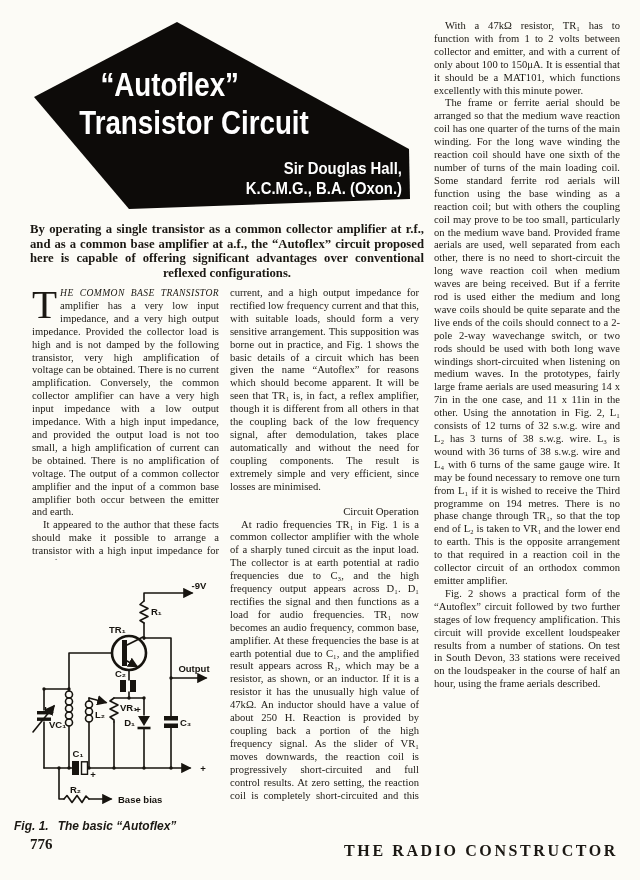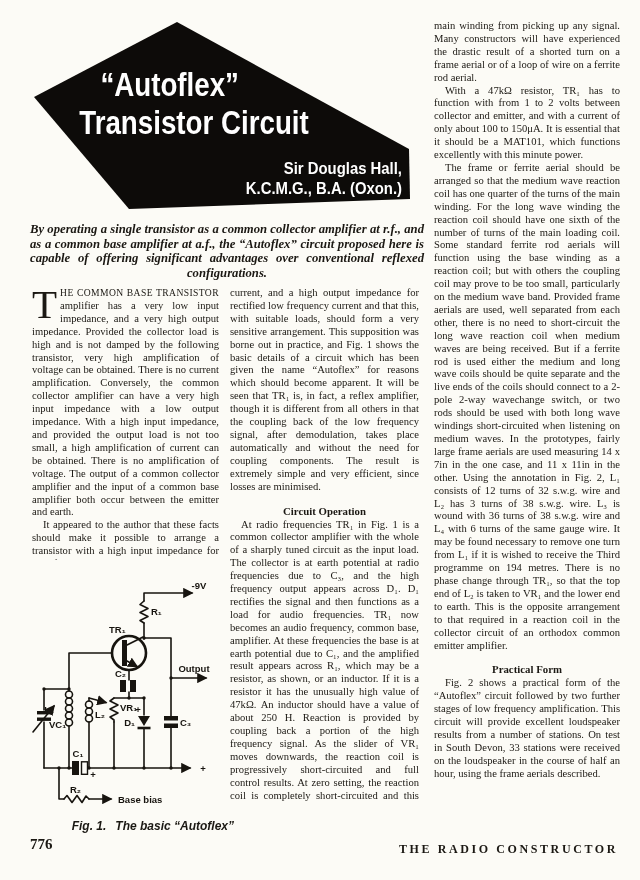--- a/index.html
+++ b/index.html
@@ -16,55 +16,55 @@
   .banner{position:absolute;left:20px;top:13px;width:402px;height:204px;}
   .banner svg{position:absolute;left:0;top:0;}
   .banner-text{position:absolute;color:#fff;font-family:"Liberation Sans",sans-serif;font-weight:bold;white-space:nowrap;}
   .title1{left:0;top:53px;width:300px;text-align:center;font-size:33px;transform:scaleX(.84);transform-origin:148px 50%;}
   .title2{left:22px;top:91px;width:304px;text-align:center;font-size:33px;transform:scaleX(.84);transform-origin:152px 50%;}
   .byline{left:140px;top:146px;width:242px;text-align:right;font-size:16px;line-height:19.5px;transform:scaleX(.93);transform-origin:100% 50%;}
 
   
   .intro{
     position:absolute;left:30px;top:222px;width:394px;
-    font-style:italic;font-weight:bold;font-size:12.7px;line-height:14.6px;
+    font-weight:bold;font-size:12.7px;line-height:14.6px;
     text-align:justify;text-align-last:center;
   }
 
   
   .col{position:absolute;overflow:hidden;}
   .col p{margin:0;text-align:justify;font-size:10.6px;line-height:12.9px;}
   .col p.ind{text-indent:11px;}
-  .col h3{margin:11px 0 1px 0;font-size:10.8px;line-height:13px;font-weight:bold;text-align:center;}
+  .col h3{margin:11px 0 1px 0;font-size:10.8px;line-height:13px;font-weight:normal;text-align:right;}
   .col-left{left:32px;top:287px;width:187px;height:273px;}
   .col-mid{left:230px;top:287px;width:189px;height:516px;}
   .col-right{left:434px;top:20px;width:186px;height:790px;}
   .dropcap{float:left;font-size:41px;line-height:33px;padding:1px 3px 0 0;}
-  .opener{font-size:9.6px;letter-spacing:.4px;}
+  .opener{font-size:9.6px;letter-spacing:.4px;font-style:italic;}
 
   
   .figure{position:absolute;left:14px;top:576px;width:220px;}
   .fig-caption{
-    margin-top:2px;text-align:right;
+    margin-top:2px;text-align:left;
     font-family:"Liberation Sans",sans-serif;font-style:italic;font-weight:bold;
     font-size:12px;line-height:13.5px;color:#1b1813;
   }
   .fig-caption .fig-num{margin-right:9px;}
   .circuit text{
     font-family:"Liberation Sans","DejaVu Sans",sans-serif;
     font-weight:bold;font-size:9.5px;fill:#17140f;
   }
   .circuit .wire{stroke:#17140f;stroke-width:1.6;fill:none;stroke-linecap:round;stroke-linejoin:round;}
   .circuit .thick{stroke:#17140f;stroke-width:2.6;fill:none;}
   .circuit .blk{fill:#17140f;}
   .circuit .open{fill:#fcfbf6;stroke:#17140f;stroke-width:1.4;}
 
   
   .page-number{position:absolute;left:30px;top:836px;font-size:15px;font-weight:bold;}
-  .journal{position:absolute;right:22px;top:842px;font-size:12px;font-weight:bold;letter-spacing:2.6px;white-space:nowrap;}
+  .journal{position:absolute;right:22px;top:842px;font-size:16px;font-weight:bold;letter-spacing:2.6px;white-space:nowrap;}
 </style>
 </head>
 <body>
 
 <div class="page">
 
   <div class="banner">
     <svg width="402" height="204" viewBox="0 0 402 204">
       <polygon points="157,9 389,136 390,186 109,196 14,84" fill="#0d0b09"></polygon>
     </svg>
@@ -84,24 +84,22 @@
     <p class="ind">It appeared to the author that these facts should make it possible to arrange a transistor with a high input impedance for high frequency</p>
   </div>
 
   <div class="col col-mid">
     <p>current, and a high output impedance for rectified low frequency current and that this, with suitable loads, should form a very sensitive arrangement. This supposition was borne out in practice, and Fig. 1 shows the basic details of a circuit which has been given the name “Autoflex” for reasons which should become apparent. It will be seen that TR₁ is, in fact, a reflex amplifier, though it is different from all others in that the coupling back of the low frequency signal, after demodulation, takes place automatically and without the need for coupling components. The result is extremely simple and very efficient, since losses are minimised.</p>
     <h3>Circuit Operation</h3>
     <p class="ind">At radio frequencies TR₁ in Fig. 1 is a common collector amplifier with the whole of a sharply tuned circuit as the input load. The collector is at earth potential at radio frequencies due to C₃, and the high frequency output appears across D₁. D₁ rectifies the signal and then functions as a load for audio frequencies. TR₁ now becomes an audio frequency, common base, amplifier. At these frequencies the base is at earth potential due to C₁, and the amplified result appears across R₁, which may be a resistor, as shown, or an inductor. If it is a resistor it has the unusually high value of 47kΩ. An inductor should have a value of about 250 H. Reaction is provided by coupling back a portion of the high frequency signal. As the slider of VR₁ moves downwards, the reaction coil is progressively short-circuited and full control results. At zero setting, the reaction coil is completely short-circuited and this effectively prevents the</p>
   </div>
 
   <div class="col col-right">
-    <p>main winding from picking up any signal. Many constructors will have experienced the drastic result of a shorted turn on a frame aerial or of a loop of wire on a ferrite rod aerial.</p>
     <p class="ind">With a 47kΩ resistor, TR₁ has to function with from 1 to 2 volts between collector and emitter, and with a current of only about 100 to 150μA. It is essential that it should be a MAT101, which functions excellently with this minute power.</p>
     <p class="ind">The frame or ferrite aerial should be arranged so that the medium wave reaction coil has one quarter of the turns of the main winding. For the long wave winding the reaction coil should have one sixth of the number of turns of the main loading coil. Some standard ferrite rod aerials will function using the base winding as a reaction coil; but with others the coupling coil may prove to be too small, particularly on the medium wave band. Provided frame aerials are used, well separated from each other, there is no need to short-circuit the long wave reaction coil when medium waves are being received. But if a ferrite rod is used either the medium and long wave coils should be quite separate and the live ends of the coils should connect to a 2-pole 2-way wavechange switch, or two rods should be used with both long wave windings short-circuited when listening on medium waves. In the prototypes, fairly large frame aerials are used measuring 14 x 7in in the one case, and 11 x 11in in the other. Using the annotation in Fig. 2, L₁ consists of 12 turns of 32 s.w.g. wire and L₂ has 3 turns of 38 s.w.g. wire. L₃ is wound with 36 turns of 38 s.w.g. wire and L₄ with 6 turns of the same gauge wire. It may be found necessary to remove one turn from L₁ if it is wished to receive the Third programme on 194 metres. There is no phase change through TR₁, so that the top end of L₂ is taken to VR₁ and the lower end to earth. This is the opposite arrangement to that required in a reaction coil in the collector circuit of an orthodox common emitter amplifier.</p>
-    <h3>Practical Form</h3>
     <p class="ind">Fig. 2 shows a practical form of the “Autoflex” circuit followed by two further stages of low frequency amplification. This circuit will provide excellent loudspeaker results from a number of stations. On test in South Devon, 33 stations were received on the loudspeaker in the course of half an hour, using the frame aerials described.</p>
   </div>
 
   <div class="figure">
     <svg class="circuit" width="220" height="238" viewBox="0 0 220 238">
       <defs>
         <marker id="arr" viewBox="0 0 10 10" refX="8.5" refY="5" markerWidth="6.5" markerHeight="6.5" orient="auto-start-reverse">
           <path d="M0,0 L10,5 L0,10 z" fill="#17140f"></path>
         </marker>
       </defs>

